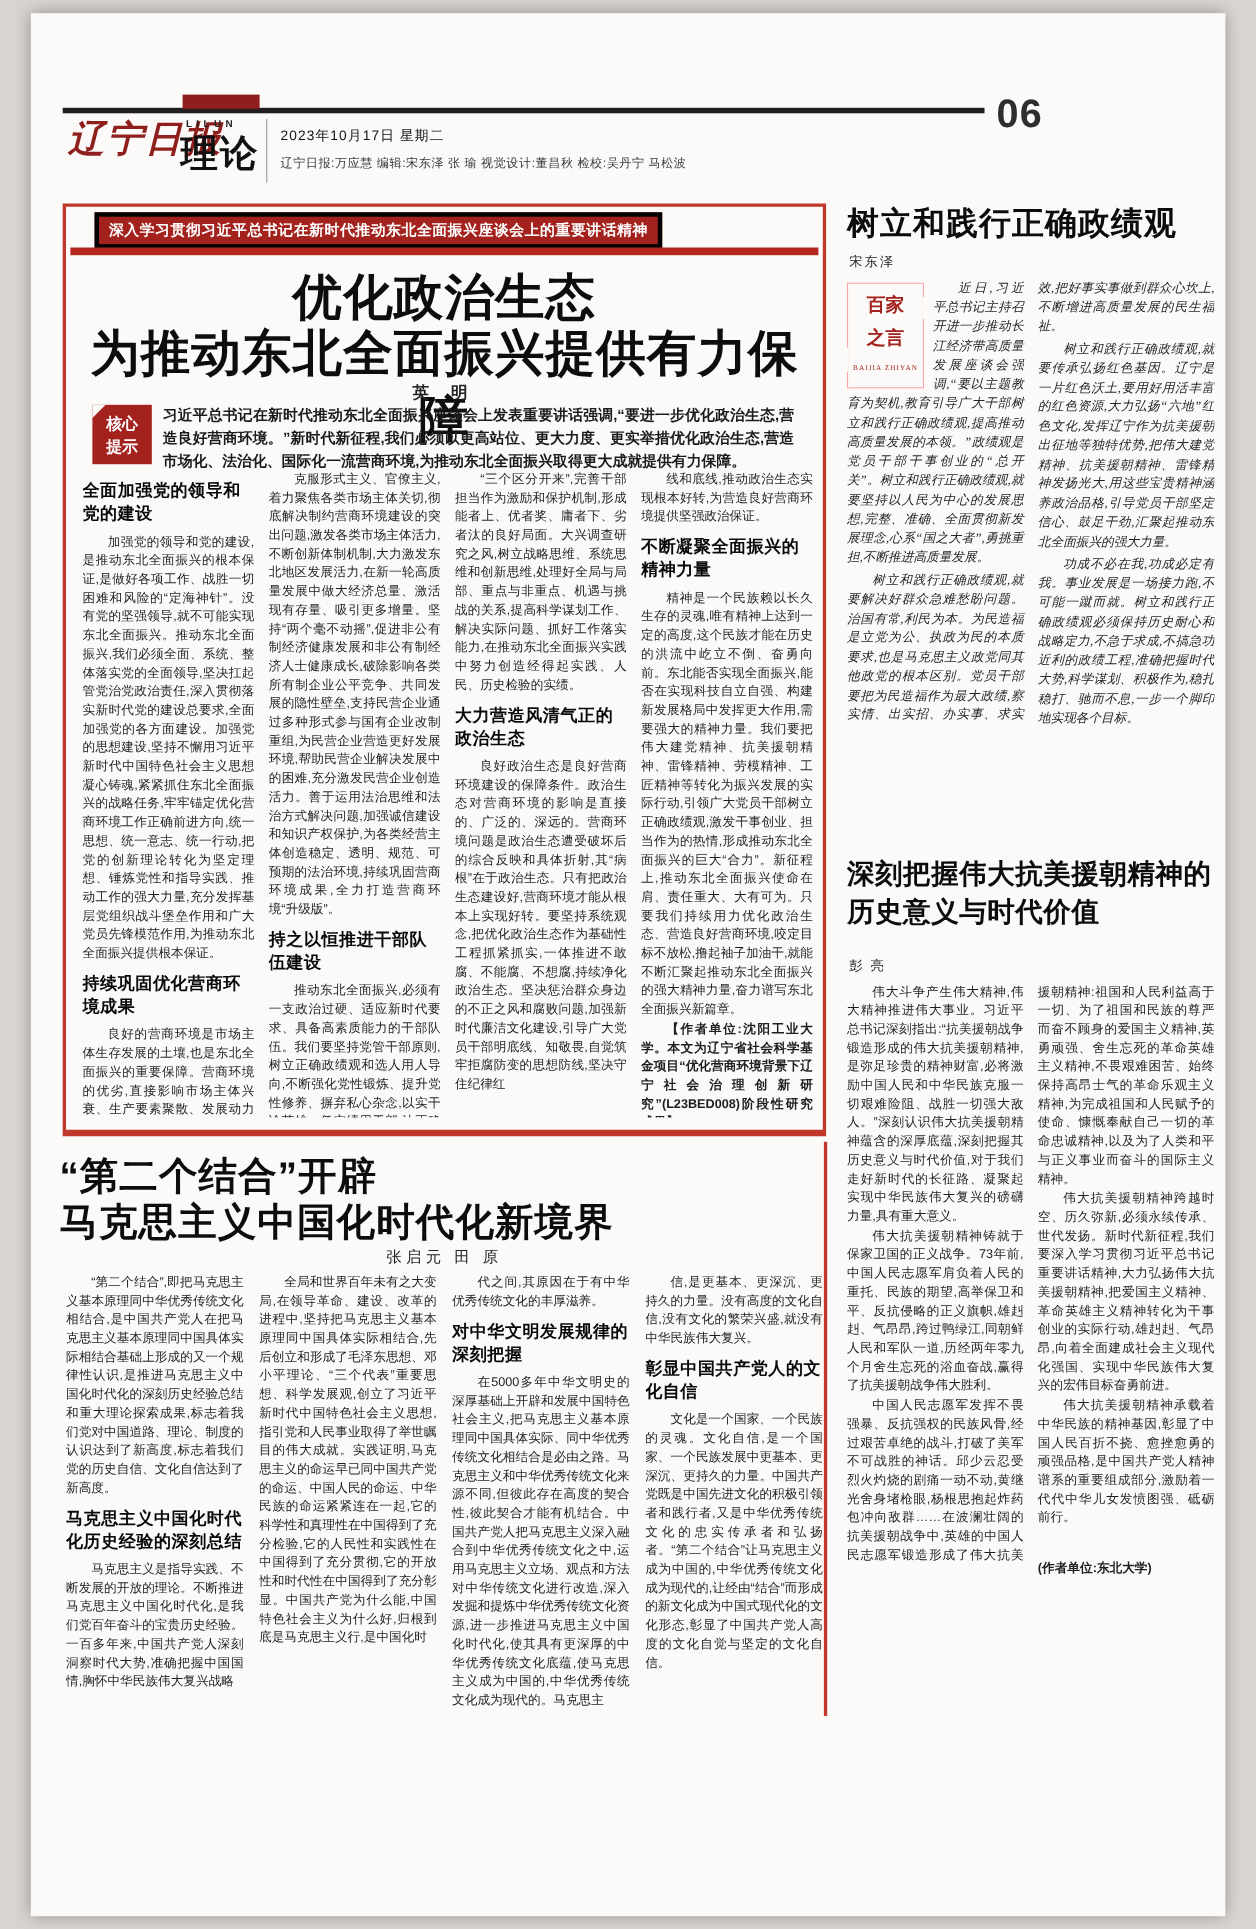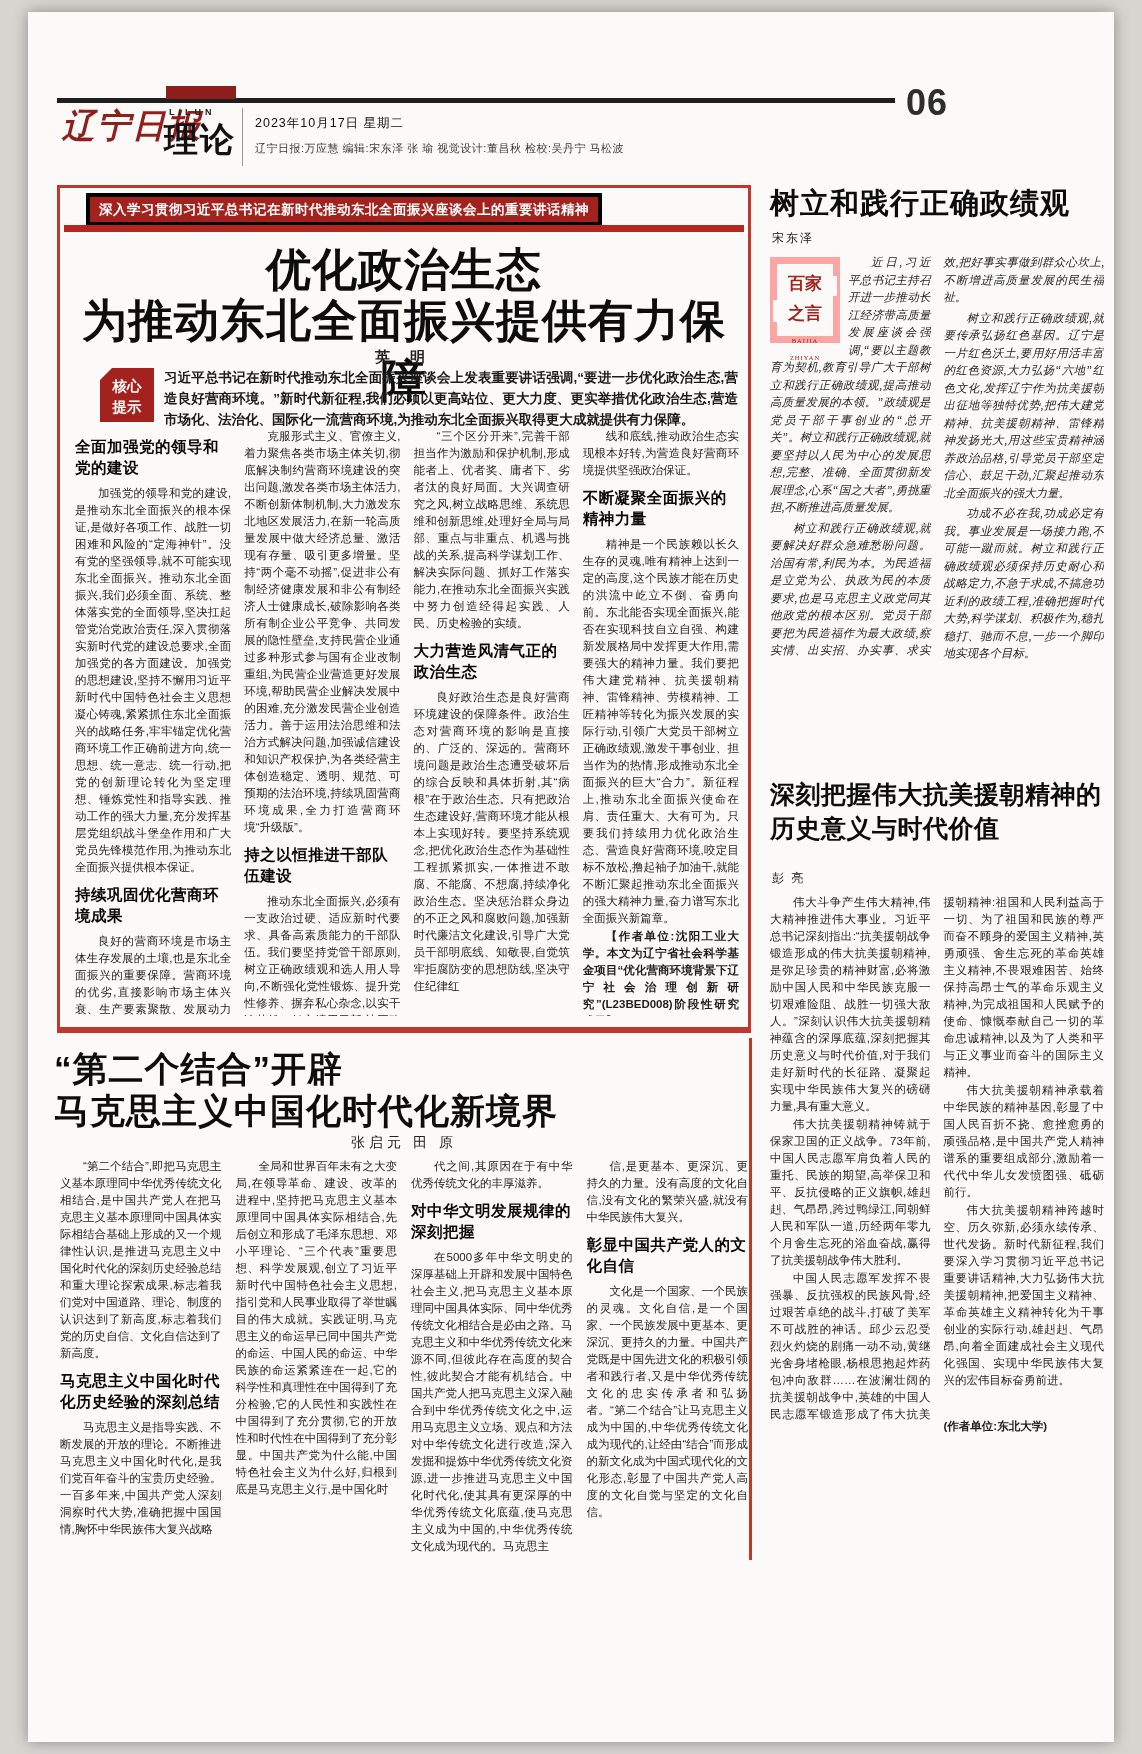--- a/index.html
+++ b/index.html
@@ -24,21 +24,21 @@
             border-bottom-width:6px;box-sizing:border-box;}
   .banner{position:absolute;left:26px;top:5px;width:508px;height:25px;line-height:25px;
           background:#a3221d;border:4px solid #000000;color:#fff;text-align:center;
           font-size:13.5px;font-weight:700;letter-spacing:.5px;}
   .hrule{position:absolute;left:4px;top:37px;width:680px;height:7px;background:#b3281e;}
   .headline{position:absolute;left:0;width:100%;text-align:center;font-weight:900;
             color:#0d0d0d;font-size:45px;letter-spacing:1px;}
   .h-l1{top:52px;} .h-l2{top:103px;}
   .byline{position:absolute;left:0;top:160px;width:100%;text-align:center;
           font-size:15px;font-weight:700;letter-spacing:8px;color:#222;}
-  .core{position:absolute;left:40px;top:180px;width:638px;display:flex;gap:10px;}
+  .core{position:absolute;left:24px;top:180px;width:638px;display:flex;gap:10px;}
   .core-icon{width:54px;height:54px;background:#a3221d;flex:0 0 54px;position:relative;
              color:#fff;font-weight:900;font-size:14.5px;text-align:center;
              line-height:1.45;padding-top:8px;box-sizing:border-box;}
   .core-icon::before{content:'';position:absolute;left:0;top:0;border-style:solid;
              border-width:12px 12px 0 0;border-color:#fbfaf8 transparent transparent transparent;}
   .core-text{flex:1;font-size:13.5px;font-weight:700;line-height:1.55;color:#1b1b1b;
              text-align:justify;}
   .cols{display:flex;position:absolute;}
   .cols-main{left:15px;top:240px;width:664px;height:588px;gap:13px;}
   .col{flex:1;overflow:hidden;font-size:11.5px;line-height:17px;text-align:justify;color:#1e1e1e;}
@@ -57,21 +57,21 @@
   .red-vline{left:721px;top:1026px;width:3px;height:522px;background:#c0372b;}
   
   .a1-title{left:742px;top:172px;width:334px;font-family:"Liberation Serif",serif;
             font-weight:900;font-size:29px;letter-spacing:1px;color:#0c0c0c;}
   .r-author{font-size:12px;color:#222;letter-spacing:2px;}
   .a1-author{left:744px;top:218px;}
   .a1-body{left:742px;top:242px;width:334px;height:508px;overflow:hidden;
            column-count:2;column-gap:13px;font-family:"Liberation Serif",serif;
            font-style:italic;font-size:11.5px;line-height:17.5px;text-align:justify;color:#242424;}
   .a1-body .para{margin-bottom:3px;}
-  .badge{float:left;width:70px;height:86px;border:7px solid #fca5a5;margin:3px 8px 3px 0;
+  .badge{float:left;width:70px;height:96px;border:1px solid #fca5a5;margin:3px 8px 3px 0;
          position:relative;text-align:center;box-sizing:border-box;}
   .badge::after{content:'';position:absolute;left:-4px;bottom:14px;width:4px;height:22px;background:#fbfaf8;}
   .badge::before{content:'';position:absolute;right:-4px;top:12px;width:4px;height:20px;background:#fbfaf8;}
   .badge-cn{font-style:normal;font-weight:900;font-size:17px;color:#a3221d;line-height:1.25;margin-top:9px;}
   .badge-en{font-style:normal;font-size:6.5px;color:#a3221d;letter-spacing:1px;margin-top:7px;}
   .a2-title{left:742px;width:338px;font-weight:900;font-size:25px;color:#0c0c0c;letter-spacing:.5px;}
   .a2-t1{top:766px;} .a2-t2{top:800px;}
   .a2-author{left:744px;top:858px;}
   .a2-body{left:742px;top:882px;width:334px;height:652px;overflow:hidden;
            column-count:2;column-gap:13px;font-size:11.5px;line-height:17px;
@@ -171,18 +171,18 @@
       <div class="para">功成不必在我,功成必定有我。事业发展是一场接力跑,不可能一蹴而就。树立和践行正确政绩观必须保持历史耐心和战略定力,不急于求成,不搞急功近利的政绩工程,准确把握时代大势,科学谋划、积极作为,稳扎稳打、驰而不息,一步一个脚印地实现各个目标。</div>
     </div>
 
   <div class="abs a2-title a2-t1">深刻把握伟大抗美援朝精神的</div>
   <div class="abs a2-title a2-t2">历史意义与时代价值</div>
   <div class="abs r-author a2-author">彭 亮</div>
   <div class="abs a2-body">
       <div class="para">伟大斗争产生伟大精神,伟大精神推进伟大事业。习近平总书记深刻指出:“抗美援朝战争锻造形成的伟大抗美援朝精神,是弥足珍贵的精神财富,必将激励中国人民和中华民族克服一切艰难险阻、战胜一切强大敌人。”深刻认识伟大抗美援朝精神蕴含的深厚底蕴,深刻把握其历史意义与时代价值,对于我们走好新时代的长征路、凝聚起实现中华民族伟大复兴的磅礴力量,具有重大意义。</div>
       <div class="para">伟大抗美援朝精神铸就于保家卫国的正义战争。73年前,中国人民志愿军肩负着人民的重托、民族的期望,高举保卫和平、反抗侵略的正义旗帜,雄赳赳、气昂昂,跨过鸭绿江,同朝鲜人民和军队一道,历经两年零九个月舍生忘死的浴血奋战,赢得了抗美援朝战争伟大胜利。</div>
       <div class="para">中国人民志愿军发挥不畏强暴、反抗强权的民族风骨,经过艰苦卓绝的战斗,打破了美军不可战胜的神话。邱少云忍受烈火灼烧的剧痛一动不动,黄继光舍身堵枪眼,杨根思抱起炸药包冲向敌群……在波澜壮阔的抗美援朝战争中,英雄的中国人民志愿军锻造形成了伟大抗美援朝精神:祖国和人民利益高于一切、为了祖国和民族的尊严而奋不顾身的爱国主义精神,英勇顽强、舍生忘死的革命英雄主义精神,不畏艰难困苦、始终保持高昂士气的革命乐观主义精神,为完成祖国和人民赋予的使命、慷慨奉献自己一切的革命忠诚精神,以及为了人类和平与正义事业而奋斗的国际主义精神。</div>
+      <div class="para">伟大抗美援朝精神跨越时空、历久弥新,必须永续传承、世代发扬。新时代新征程,我们要深入学习贯彻习近平总书记重要讲话精神,大力弘扬伟大抗美援朝精神,把爱国主义精神、革命英雄主义精神转化为干事创业的实际行动,雄赳赳、气昂昂,向着全面建成社会主义现代化强国、实现中华民族伟大复兴的宏伟目标奋勇前进。</div>
       <div class="para">伟大抗美援朝精神承载着中华民族的精神基因,彰显了中国人民百折不挠、愈挫愈勇的顽强品格,是中国共产党人精神谱系的重要组成部分,激励着一代代中华儿女发愤图强、砥砺前行。</div>
-      <div class="para">伟大抗美援朝精神跨越时空、历久弥新,必须永续传承、世代发扬。新时代新征程,我们要深入学习贯彻习近平总书记重要讲话精神,大力弘扬伟大抗美援朝精神,把爱国主义精神、革命英雄主义精神转化为干事创业的实际行动,雄赳赳、气昂昂,向着全面建成社会主义现代化强国、实现中华民族伟大复兴的宏伟目标奋勇前进。</div>
       <div class="para attr-line">(作者单位:东北大学)</div>
     </div>
 
 </div>
 
 </body></html>

